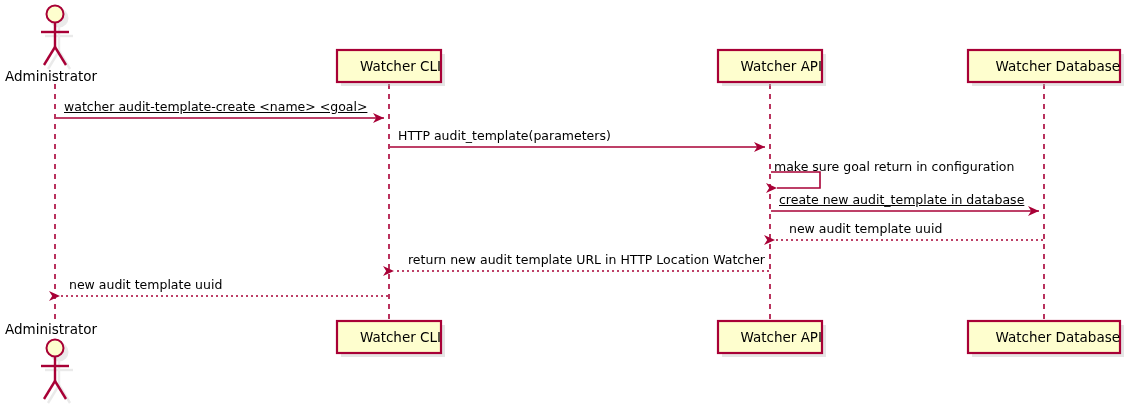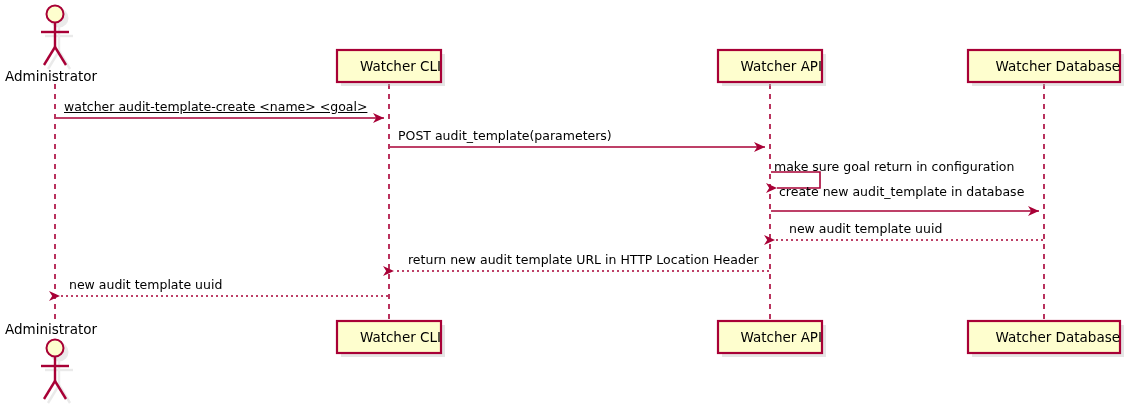--- a/index.html
+++ b/index.html
@@ -140,21 +140,21 @@
   <div id="labels-layer">
       <div class="actor-label" style="left: 5px; top: 70px;">Administrator</div>
       <div class="actor-label" style="left: 5px; top: 323px;">Administrator</div>
       <div class="participant-label" style="left: 337px; top: 60px; width: 104px;">Watcher CLI</div>
       <div class="participant-label" style="left: 337px; top: 331px; width: 104px;">Watcher CLI</div>
       <div class="participant-label" style="left: 718px; top: 60px; width: 104px;">Watcher API</div>
       <div class="participant-label" style="left: 718px; top: 331px; width: 104px;">Watcher API</div>
       <div class="participant-label" style="left: 968px; top: 60px; width: 152px;">Watcher Database</div>
       <div class="participant-label" style="left: 968px; top: 331px; width: 152px;">Watcher Database</div>
       <div class="msg-label" style="left: 64px; top: 101px; text-decoration: underline;">watcher audit-template-create &lt;name&gt; &lt;goal&gt;</div>
-      <div class="msg-label" style="left: 398px; top: 130px;">POST audit_template(parameters)</div>
+      <div class="msg-label" style="left: 398px; top: 130px;">HTTP audit_template(parameters)</div>
       <div class="msg-label" style="left: 774px; top: 161px;">make sure goal return in configuration</div>
-      <div class="msg-label" style="left: 779px; top: 186px;">create new audit_template in database</div>
+      <div class="msg-label" style="left: 779px; top: 194px; text-decoration: underline;">create new audit_template in database</div>
       <div class="msg-label" style="left: 789px; top: 223px;">new audit template uuid</div>
-      <div class="msg-label" style="left: 408px; top: 254px;">return new audit template URL in HTTP Location Header</div>
+      <div class="msg-label" style="left: 408px; top: 254px;">return new audit template URL in HTTP Location Watcher</div>
       <div class="msg-label" style="left: 69px; top: 279px;">new audit template uuid</div>
     </div>
 
 </div>
 
 </body></html>

